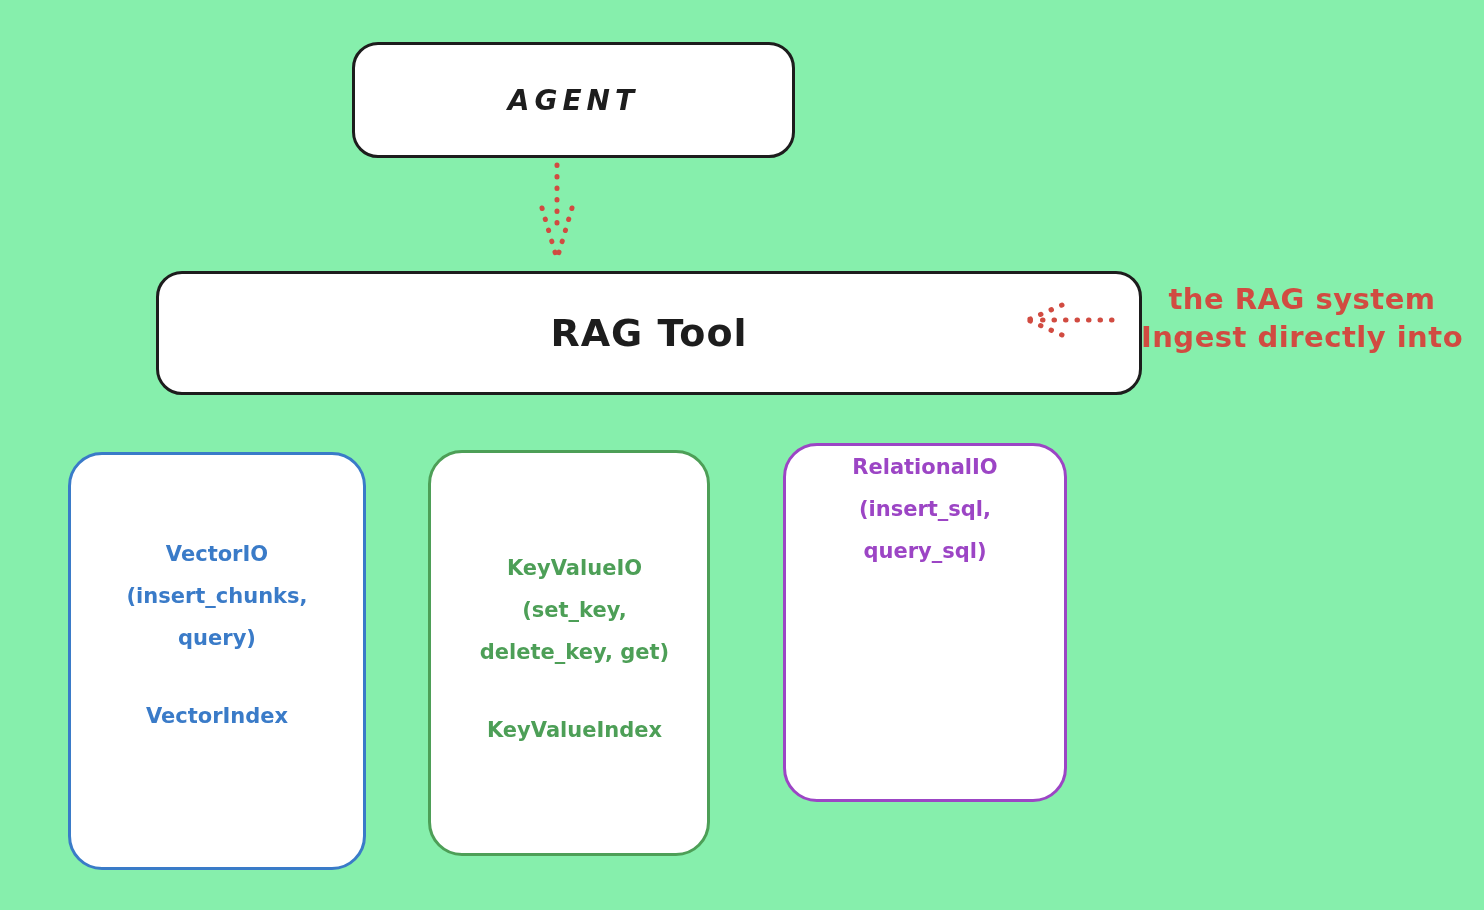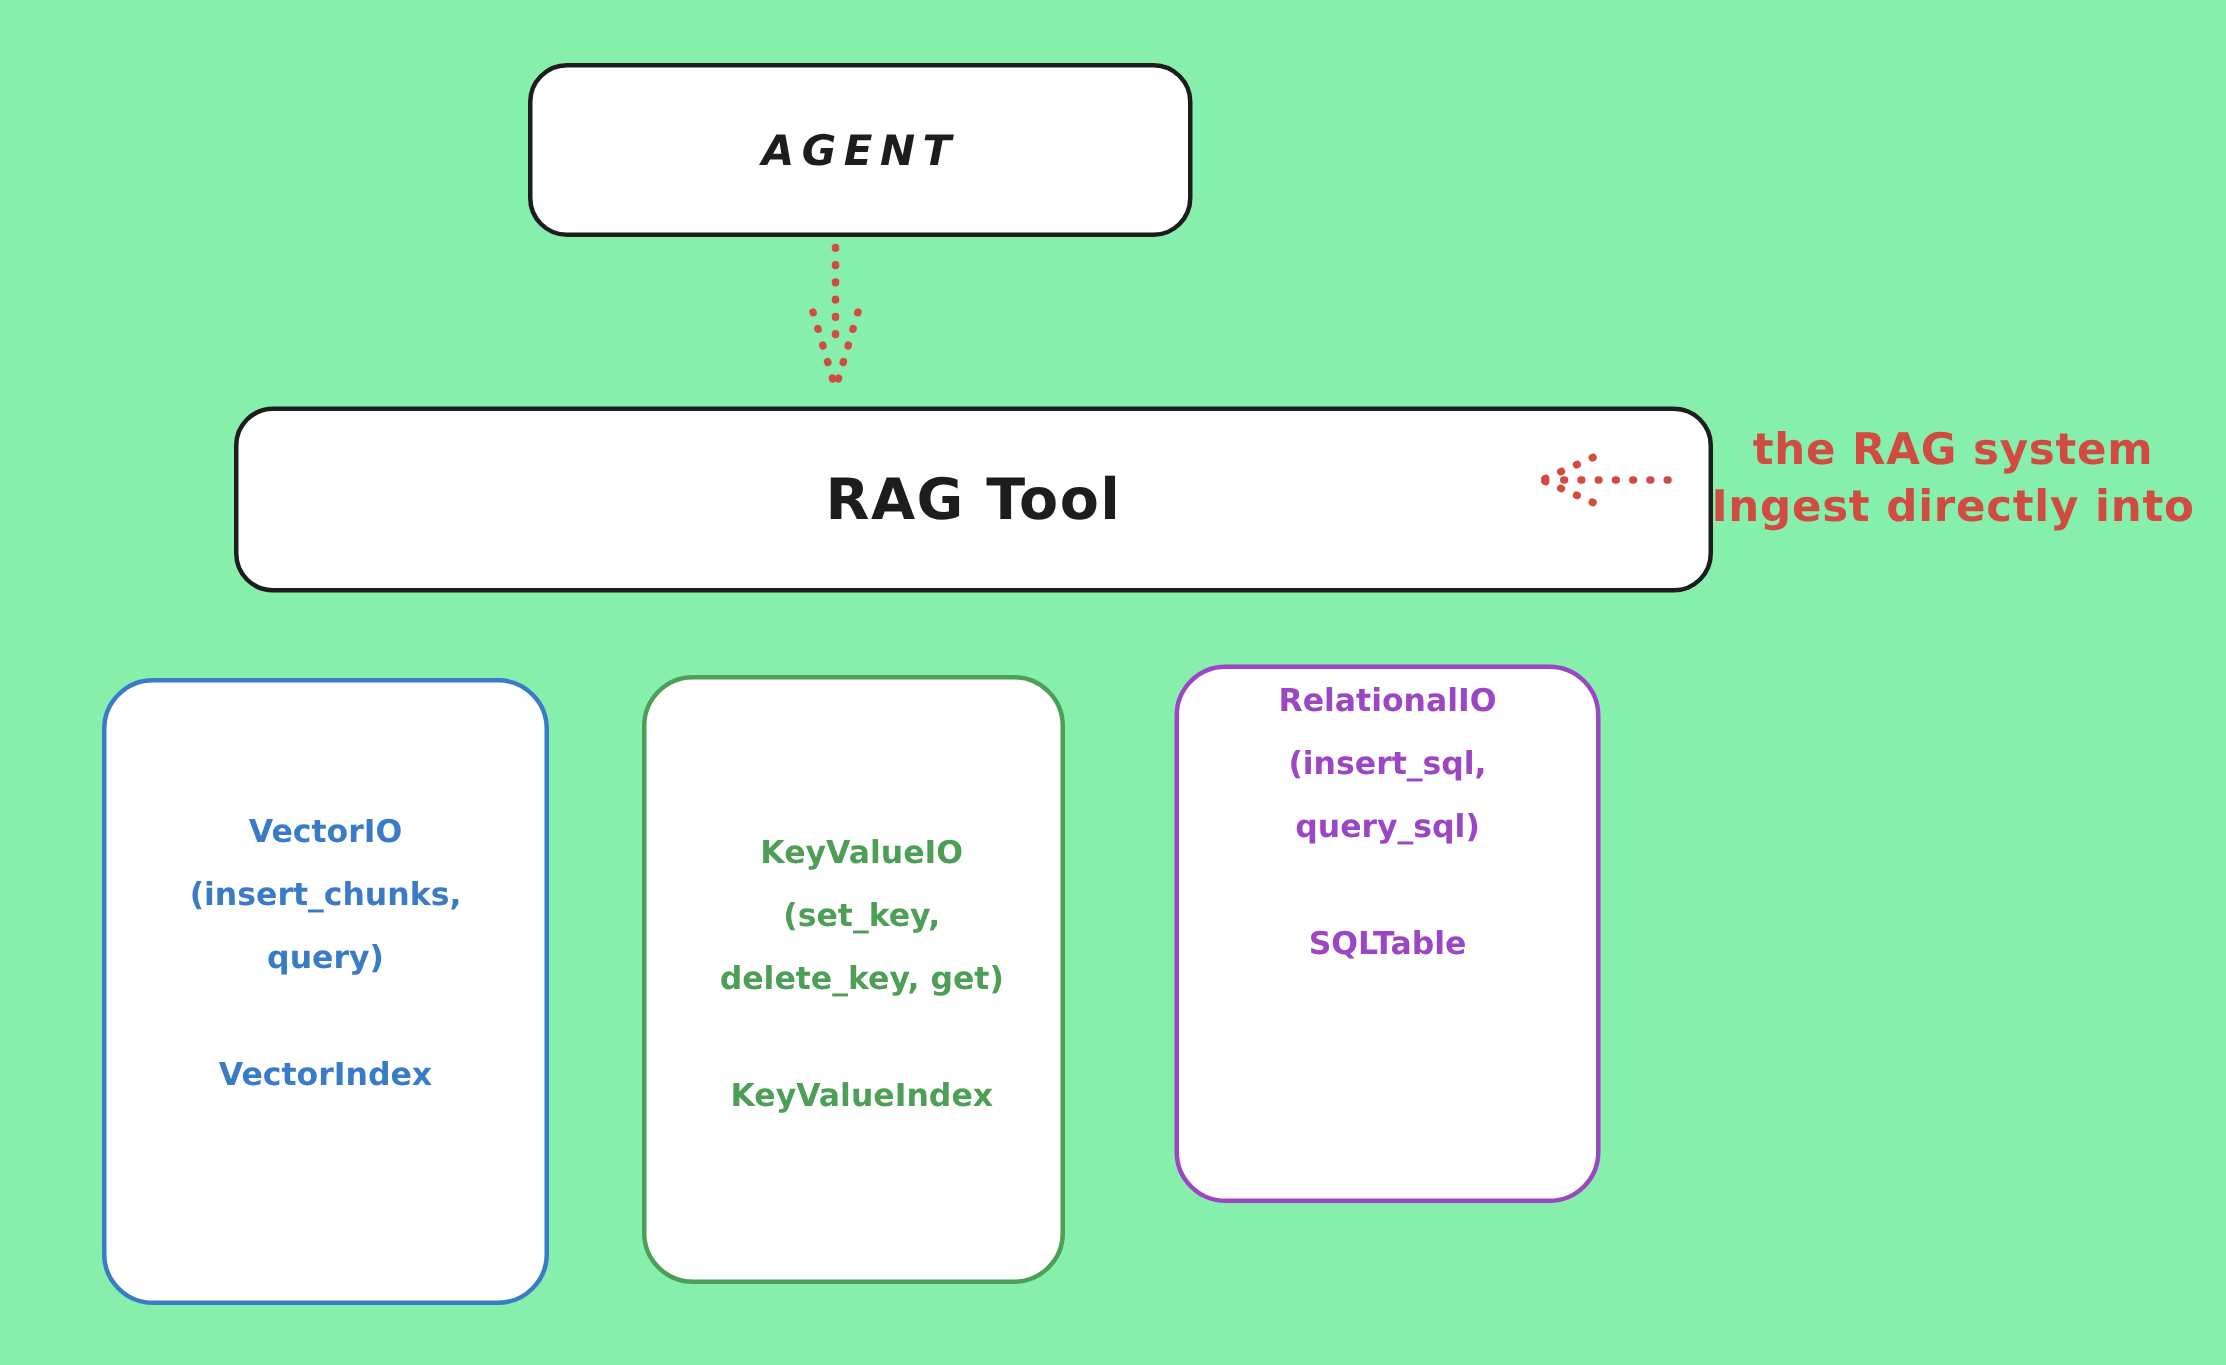--- a/index.html
+++ b/index.html
@@ -126,16 +126,15 @@
     </div>
     <div class="ioindex">KeyValueIndex</div>
   </div>
 
   <div class="iobox iobox-relational">
     <div class="iolines">
       <div>RelationalIO</div>
       <div>(insert_sql,</div>
       <div>query_sql)</div>
     </div>
-    <div class="ioindex">SQLTable</div>
   </div>
 
 </div>
 
 </body></html>

